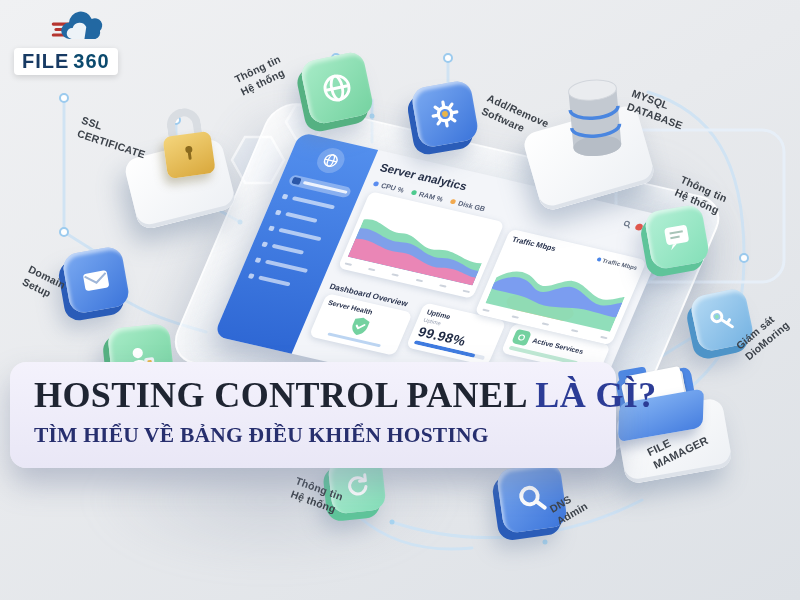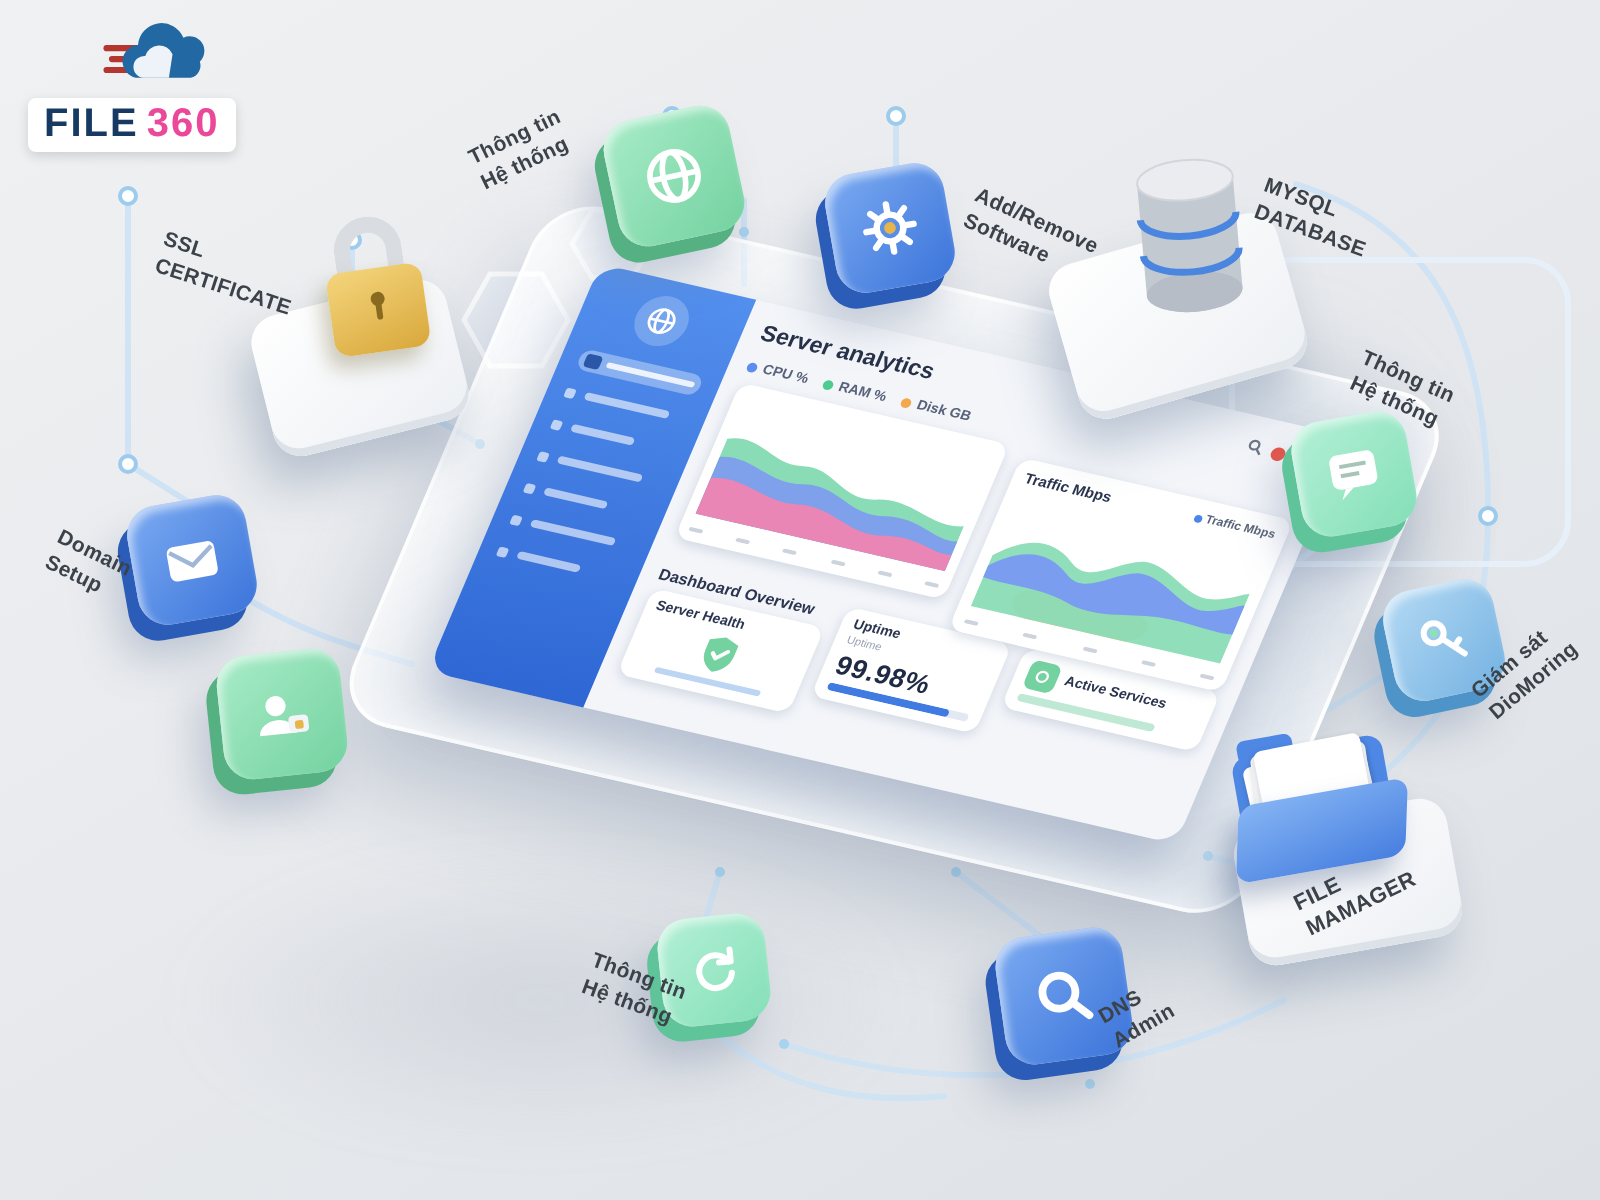--- a/index.html
+++ b/index.html
@@ -110,21 +110,21 @@
   .btitle{font:700 36px "Liberation Serif",serif;color:#1f2532;letter-spacing:.4px;white-space:nowrap;}
   .btitle .accent{color:#2c3c96;}
   .bsub{font:700 21.5px "Liberation Serif",serif;color:#272f6e;margin-top:7px;letter-spacing:.2px;}
 
   
   .logo{position:absolute;left:14px;top:8px;z-index:6;width:140px;}
   .logocloud{margin-left:34px;}
   .logobadge{margin-top:-4px;background:#fff;border-radius:4px;box-shadow:0 2px 6px rgba(0,0,0,.14);
     padding:2px 8px;display:inline-flex;gap:4px;align-items:baseline;}
   .lword{font:800 20px "Liberation Sans",sans-serif;font-weight:bold;color:#173a63;letter-spacing:1px;}
-  .lnum{font:800 20px "Liberation Sans",sans-serif;font-weight:bold;color:#ec4899;letter-spacing:1px;}
+  .lnum{font:800 20px "Liberation Sans",sans-serif;font-weight:bold;color:#0c4a6e;letter-spacing:1px;}
 </style>
 </head>
 <body>
 
 <div class="stage">
   <div class="softshadow sh1"></div>
   <div class="softshadow sh2"></div>
 
   <svg class="wires" width="800" height="600">
     <g fill="none" stroke="#cfe3f4" stroke-width="3" stroke-linecap="round" opacity="0.95">
@@ -446,20 +446,27 @@
     <span class="icon">
         <svg width="28" height="28" viewBox="0 0 24 24">
           <path d="M18.5 9 a7 7 0 1 0 1 5" fill="none" stroke="#fff" stroke-width="2.6" stroke-linecap="round"></path>
           <path d="M19.5 4 v5 h-5" fill="none" stroke="#fff" stroke-width="2.6" stroke-linecap="round" stroke-linejoin="round"></path>
         </svg>
       </span>
   </div>
   <div class="nlabel" style="left:292px;top:482px;transform:rotate(20deg);">Thông tin
 Hệ thống</div>
 
+  <div class="banner">
+    <div class="btitle">
+      <span>HOSTING CONTROL PANEL</span>
+      <span class="accent">LÀ GÌ?</span>
+    </div>
+    <div class="bsub">TÌM HIỂU VỀ BẢNG ĐIỀU KHIỂN HOSTING</div>
+  </div>
 
   <div class="logo">
     <div class="logocloud">
       <svg width="62" height="40" viewBox="0 0 64 44">
         <g fill="#b5352f">
             <rect x="2" y="16" width="20" height="3.4" rx="1.7"></rect>
             <rect x="5" y="22" width="18" height="3.4" rx="1.7"></rect>
             <rect x="2" y="28" width="16" height="3.4" rx="1.7"></rect>
           </g>
         <path d="M22 34 a9 9 0 0 1 -1 -18 a13 13 0 0 1 25 -4 a8 8 0 0 1 9 13 a7 7 0 0 1 -5 9 z" fill="#2268a2"></path>

